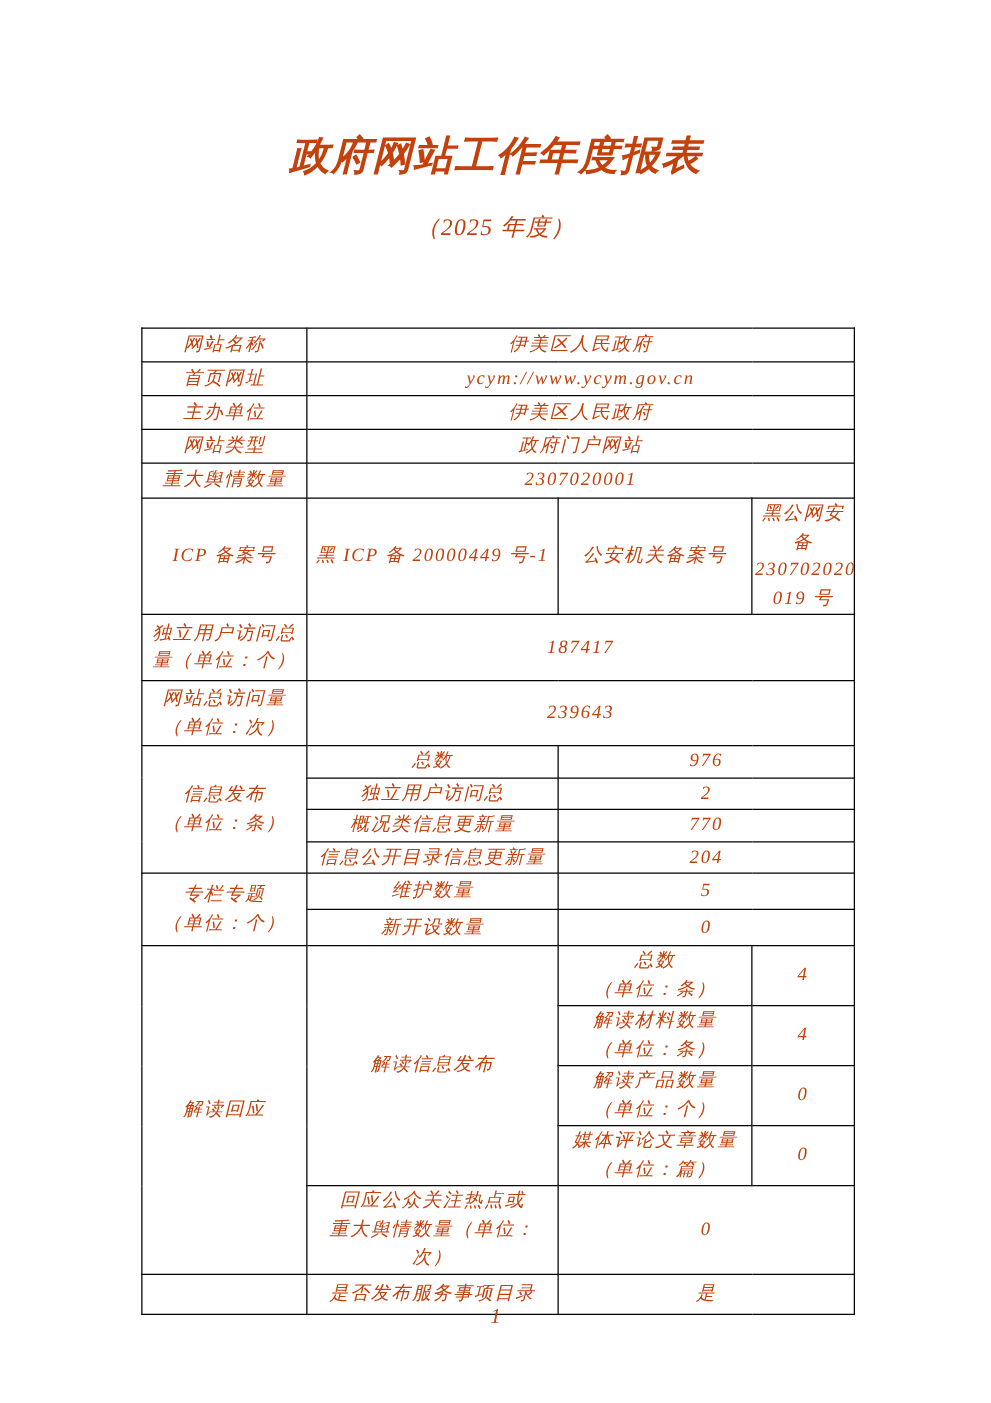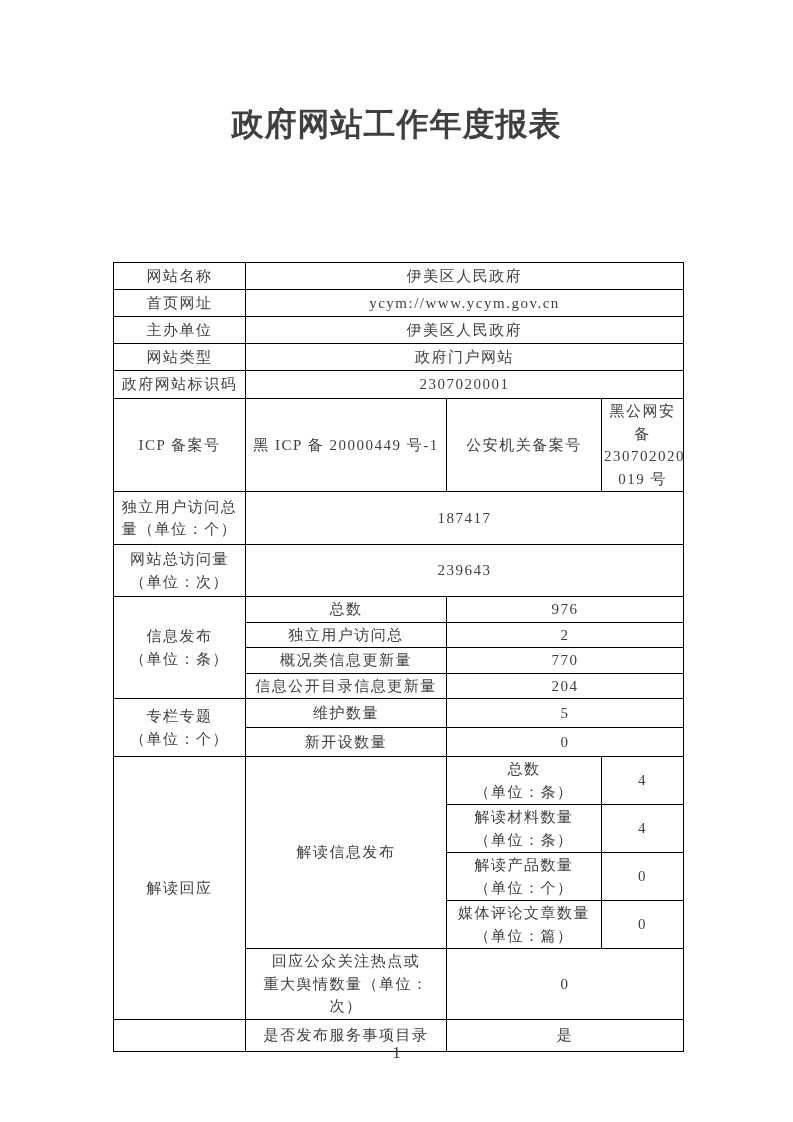--- a/index.html
+++ b/index.html
@@ -5,23 +5,24 @@
   html, body {
     margin: 0;
     padding: 0;
     background: #ffffff;
   }
   .page {
     position: relative;
     width: 793px;
     height: 1122px;
     background: #ffffff;
-    color: #404040;
+    color: #c2410c;
     font-family: "Liberation Serif", "DejaVu Serif", serif;
     overflow: hidden;
+    font-style: italic;
   }
   .doc-title {
     position: absolute;
     top: 103px;
     left: 0;
     width: 100%;
     text-align: center;
     font-family: "Liberation Sans", "DejaVu Sans", sans-serif;
     font-weight: 700;
     font-size: 32px;
@@ -87,20 +88,21 @@
     font-size: 17px;
     line-height: 22px;
   }
 </style>
 </head>
 <body>
 
 <div class="page">
 
   <div class="doc-title">政府网站工作年度报表</div>
+  <div class="doc-subtitle">（2025 年度）</div>
 
   <table class="report">
     <colgroup>
       <col style="width:132px">
       <col style="width:201px">
       <col style="width:155px">
       <col style="width:82px">
     </colgroup>
 
     <tbody>
@@ -114,21 +116,21 @@
     </tr>
     <tr class="r27">
       <td>主办单位</td>
       <td colspan="3">伊美区人民政府</td>
     </tr>
     <tr class="r27">
       <td>网站类型</td>
       <td colspan="3">政府门户网站</td>
     </tr>
     <tr class="r28">
-      <td>政府网站标识码</td>
+      <td>重大舆情数量</td>
       <td colspan="3">2307020001</td>
     </tr>
 
     <tr class="r75">
       <td>ICP 备案号</td>
       <td>黑 ICP 备 20000449 号-1</td>
       <td>公安机关备案号</td>
       <td>黑公网安备
 23070202000
 019 号</td>

